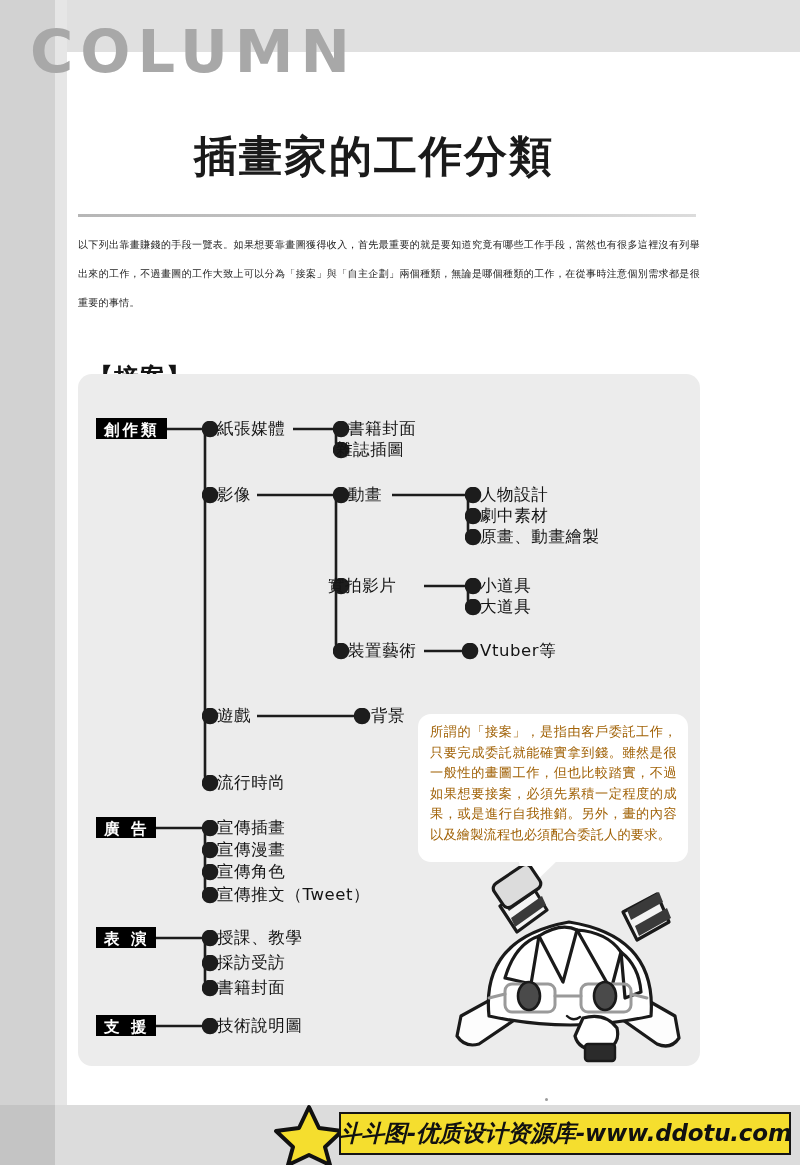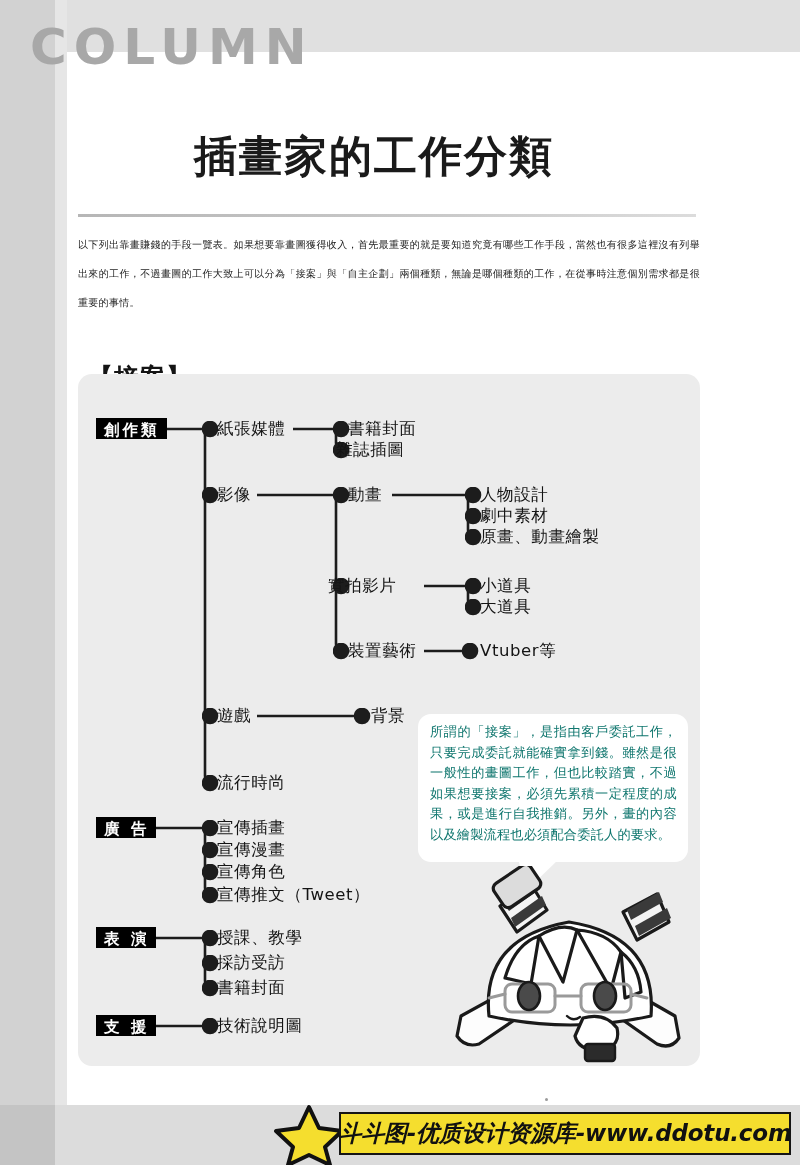--- a/index.html
+++ b/index.html
@@ -15,21 +15,21 @@
   .bg-top-band{position:absolute;left:0;top:0;width:800px;height:52px;background:#e0e0e0;}
   .bg-left-dark{position:absolute;left:0;top:0;width:55px;height:1105px;background:#d2d2d2;}
   .bg-left-light{position:absolute;left:55px;top:0;width:12px;height:1105px;background:#e6e6e6;}
   .bg-left-dark-foot{position:absolute;left:0;top:1105px;width:55px;height:60px;background:#c4c4c4;}
   .bg-bottom-band{position:absolute;left:55px;top:1105px;width:745px;height:60px;background:#dcdcdc;}
   .bg-page{position:absolute;left:67px;top:52px;width:733px;height:1053px;background:#ffffff;}
 
   
   .column-word{
     position:absolute;left:30px;top:22px;
-    font-size:50px;font-weight:bold;letter-spacing:7px;
+    font-size:59px;font-weight:bold;letter-spacing:7px;
     color:#a8a8a8;line-height:1;
     font-family:"DejaVu Sans","Liberation Sans",sans-serif;
     z-index:5;
   }
 
   
   .page-title{
     position:absolute;left:0;top:132px;width:748px;text-align:center;
     font-size:43px;font-weight:bold;color:#1a1a1a;letter-spacing:2px;
     line-height:1.15;
@@ -75,21 +75,21 @@
     font-size:16.5px;line-height:1;letter-spacing:.6px;
   }
 
   
   .bubble{
     position:absolute;left:418px;top:714px;width:270px;height:148px;
     background:#ffffff;border-radius:13px;
   }
   .bubble-text{
     position:absolute;left:430px;top:722px;width:247px;
-    font-size:13.2px;line-height:20.6px;color:#0f766e;text-align:justify;
+    font-size:13.2px;line-height:20.6px;color:#a16207;text-align:justify;
     letter-spacing:.2px;
   }
   .bubble-tail{position:absolute;left:516px;top:858px;width:46px;height:34px;}
 
   
   .mascot{position:absolute;left:443px;top:866px;width:262px;height:200px;}
 
   
   .wm-star{position:absolute;left:272px;top:1104px;width:74px;height:62px;}
   .wm-bar{

